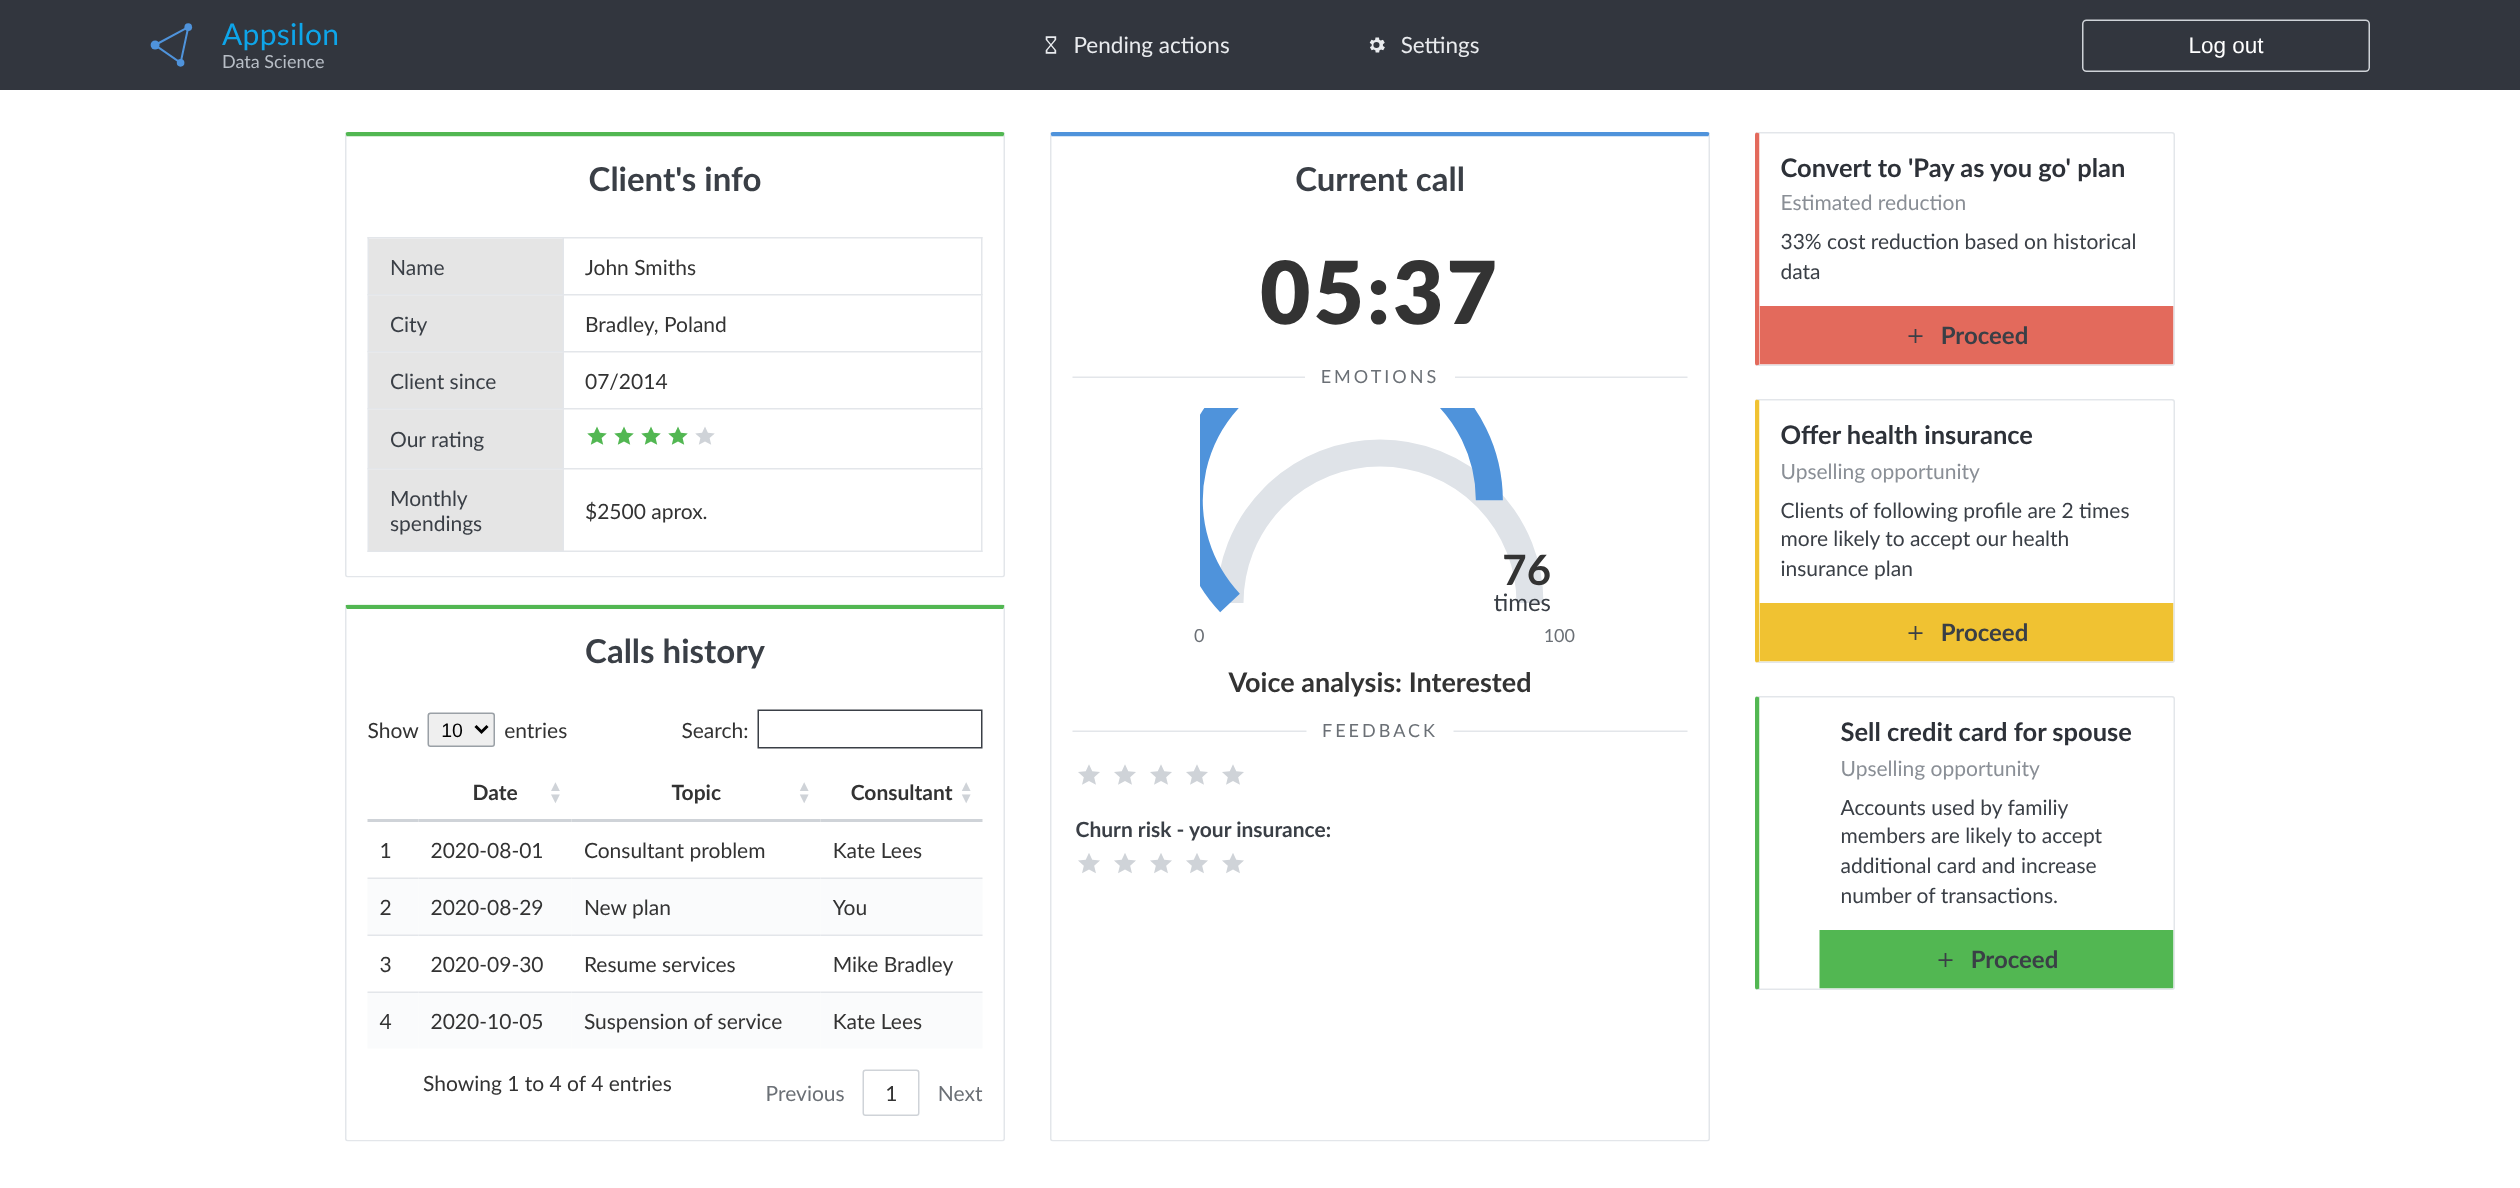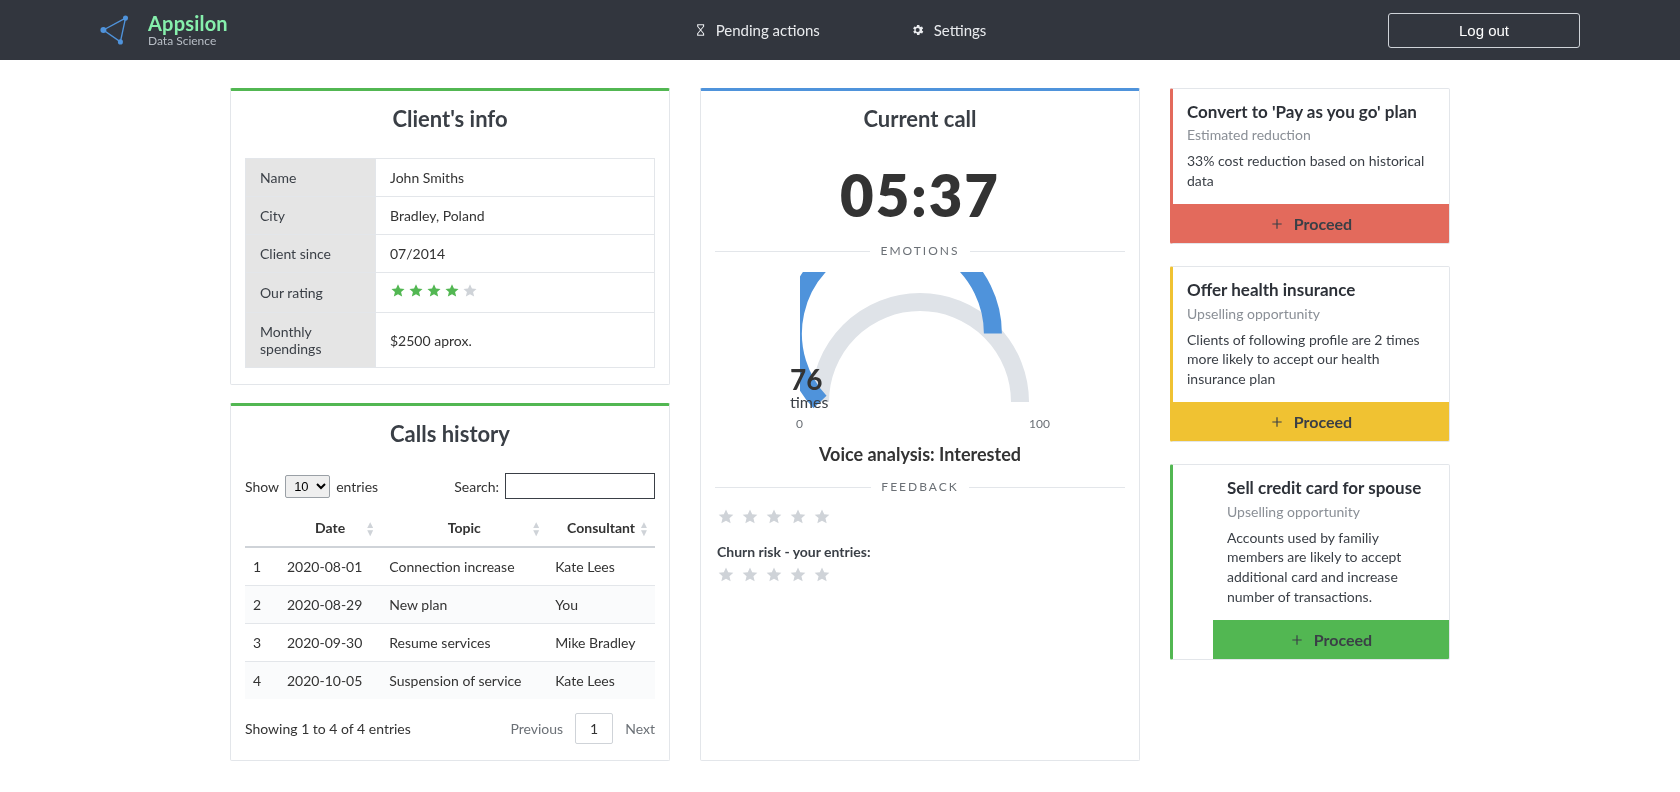--- a/index.html
+++ b/index.html
@@ -14,21 +14,21 @@
     --blue:#4f93db;
     --star:#52b752;
     --star-off:#cfd3d8;
   }
   *{box-sizing:border-box;}
   body{margin:0;background:var(--bg);font-family:"Lato","Helvetica Neue",Arial,sans-serif;color:var(--text);}
   
   .topbar{background:var(--header);height:60px;display:flex;align-items:center;padding:0 100px;}
   .brand{display:flex;align-items:center;gap:14px;}
   .brand-text{line-height:1;}
-  .brand-name{color:#86efac;font-size:20px;font-weight:700;letter-spacing:.2px;}
+  .brand-name{color:#0ea5e9;font-size:20px;font-weight:400;letter-spacing:.2px;}
   .brand-sub{color:#b8bec6;font-size:12px;margin-top:2px;}
   .nav{display:flex;gap:90px;margin-left:auto;margin-right:auto;position:absolute;left:50%;transform:translateX(-50%);}
   .nav a{color:#e9ebee;text-decoration:none;font-size:15px;display:flex;align-items:center;gap:8px;}
   .logout{margin-left:auto;border:1px solid #cfd3d8;color:#fff;background:transparent;border-radius:3px;padding:8px 70px;font-size:15px;cursor:pointer;}
   .nav-icon{display:inline-flex;}
 
   
   .wrap{display:grid;grid-template-columns:440px 440px 280px;gap:30px;justify-content:center;padding:28px 100px 40px;}
   .col-left{display:flex;flex-direction:column;gap:18px;}
   .card{border:1px solid var(--border);border-radius:2px;background:#fff;}
@@ -50,33 +50,33 @@
   .toolbar select{border:1px solid #9aa0a6;border-radius:2px;padding:2px 4px;font-size:13px;}
   .toolbar .right{display:flex;align-items:center;gap:6px;}
   .toolbar input[type="text"]{border:1px solid #3a3f46;height:26px;width:150px;padding:2px 6px;font-size:13px;}
   table.hist{width:100%;border-collapse:collapse;}
   table.hist th,table.hist td{font-size:14px;padding:10px 8px;text-align:left;}
   table.hist thead th{border-bottom:2px solid #cfd3d8;font-weight:700;position:relative;}
   table.hist thead th.center{text-align:center;}
   .sort-icon{position:absolute;right:6px;top:50%;transform:translateY(-50%);color:#cfd3d8;font-size:10px;line-height:8px;display:flex;flex-direction:column;}
   table.hist tbody tr{border-top:1px solid var(--border);}
   table.hist tbody tr:nth-child(even){background:#fafbfc;}
-  .pager{display:flex;align-items:center;justify-content:space-between;margin-top:14px;font-size:14px;}
+  .pager{display:flex;justify-content:space-between;margin-top:14px;font-size:14px;margin-left:37px;}
   .pager .btns{display:flex;align-items:center;gap:12px;}
   .pager .page{border:1px solid #cfd3d8;border-radius:2px;padding:6px 14px;}
   .pager .nav-btn{color:#6b7076;cursor:pointer;}
 
   
   .curr .big-timer{font-size:58px;font-weight:800;text-align:center;letter-spacing:2px;margin:6px 0 6px;font-variant-numeric:tabular-nums;}
   .section-divider{position:relative;margin:14px 0;}
   .section-divider::before{content:"";position:absolute;top:50%;left:0;right:0;border-top:1px solid var(--border);}
   .section-divider span{position:relative;background:#fff;padding:0 10px;font-size:12px;letter-spacing:2px;color:#6b7076;display:block;width:max-content;margin:0 auto;}
   .gauge-wrap{position:relative;width:260px;height:155px;margin:8px auto 0;}
   .gauge-svg{display:block;margin:0 auto;}
-  .gauge-num{position:absolute;left:0;right:6px;bottom:16px;text-align:left;}
+  .gauge-num{position:absolute;left:0;right:16px;bottom:16px;text-align:right;}
   .gauge-num .val{font-size:28px;font-weight:700;}
   .gauge-num .lbl{font-size:16px;color:#3a3f46;margin-top:-4px;}
   .gauge-min,.gauge-max{position:absolute;bottom:-4px;font-size:12px;color:#6b7076;}
   .gauge-min{left:6px;}
   .gauge-max{right:0;}
   .voice{font-size:18px;font-weight:700;text-align:center;margin:16px 0 6px;}
   .fb-item{margin:14px 2px;}
   .fb-label{font-size:14px;font-weight:700;margin-bottom:6px;color:#3a3f46;}
   .fb-stars .stars svg{width:18px;height:18px;}
   .fb-stars .stars{gap:6px;}
@@ -211,21 +211,21 @@
               <th style="width:34px"></th>
               <th class="center"><span>Date</span><span class="sort-icon">▲<br>▼</span></th>
               <th class="center"><span>Topic</span><span class="sort-icon">▲<br>▼</span></th>
               <th class="center"><span>Consultant</span><span class="sort-icon">▲<br>▼</span></th>
             </tr>
           </thead>
           <tbody id="calls-body">
               <tr>
                 <td>1</td>
                 <td>2020-08-01</td>
-                <td>Connection increase</td>
+                <td>Consultant problem</td>
                 <td>Kate Lees</td>
               </tr>
               <tr>
                 <td>2</td>
                 <td>2020-08-29</td>
                 <td>New plan</td>
                 <td>You</td>
               </tr>
               <tr>
                 <td>3</td>
@@ -298,21 +298,21 @@
               <svg viewBox="0 0 24 24">
                 <path fill="var(--star-off)" d="M12 2l2.9 6.3 6.9.6-5.2 4.6 1.6 6.8L12 16.9 5.8 20.3l1.6-6.8L2.2 8.9l6.9-.6L12 2z"></path>
               </svg>
               <svg viewBox="0 0 24 24">
                 <path fill="var(--star-off)" d="M12 2l2.9 6.3 6.9.6-5.2 4.6 1.6 6.8L12 16.9 5.8 20.3l1.6-6.8L2.2 8.9l6.9-.6L12 2z"></path>
               </svg>
             </span></div>
       </div>
 
       <div class="fb-item">
-        <div class="fb-label">Churn risk - your entries:</div>
+        <div class="fb-label">Churn risk - your insurance:</div>
         <div class="fb-stars"><span class="stars" id="churn-stars">
               <svg viewBox="0 0 24 24">
                 <path fill="var(--star-off)" d="M12 2l2.9 6.3 6.9.6-5.2 4.6 1.6 6.8L12 16.9 5.8 20.3l1.6-6.8L2.2 8.9l6.9-.6L12 2z"></path>
               </svg>
               <svg viewBox="0 0 24 24">
                 <path fill="var(--star-off)" d="M12 2l2.9 6.3 6.9.6-5.2 4.6 1.6 6.8L12 16.9 5.8 20.3l1.6-6.8L2.2 8.9l6.9-.6L12 2z"></path>
               </svg>
               <svg viewBox="0 0 24 24">
                 <path fill="var(--star-off)" d="M12 2l2.9 6.3 6.9.6-5.2 4.6 1.6 6.8L12 16.9 5.8 20.3l1.6-6.8L2.2 8.9l6.9-.6L12 2z"></path>
               </svg>

